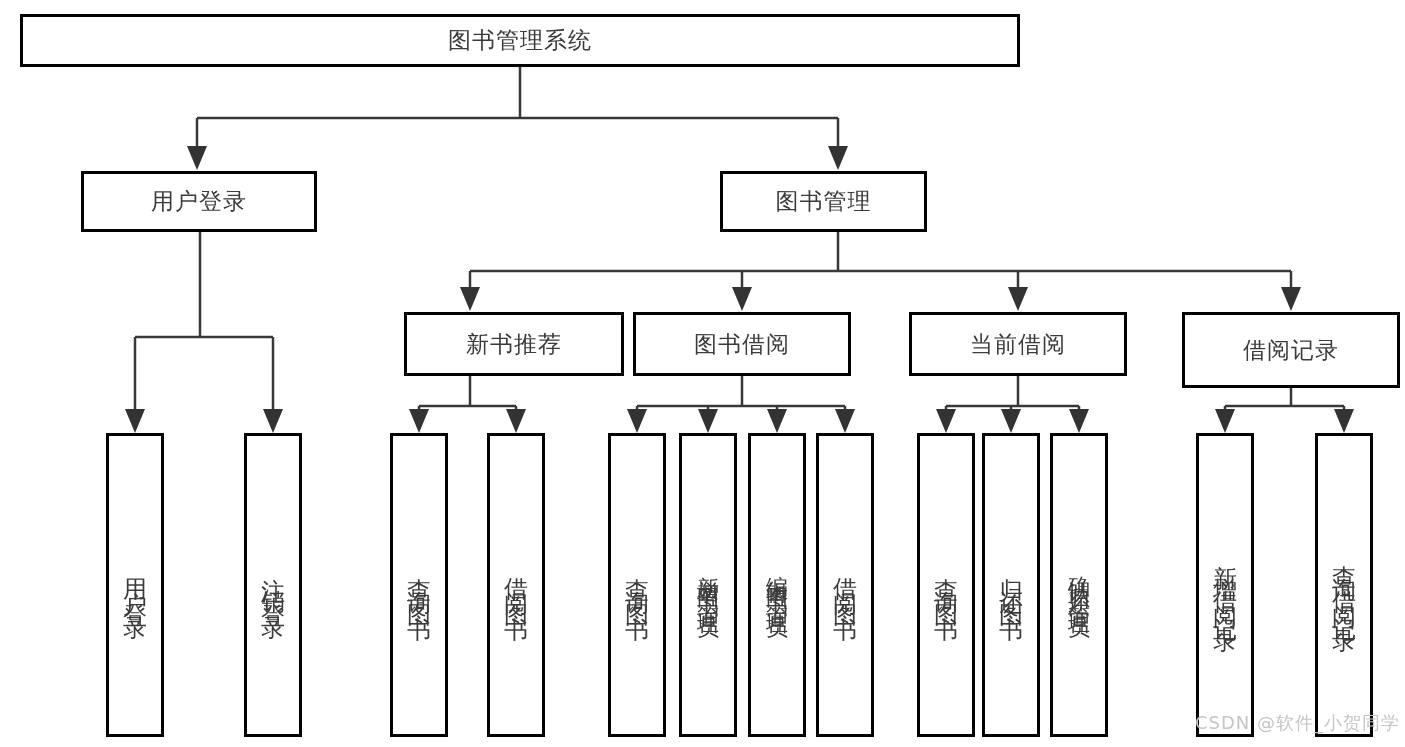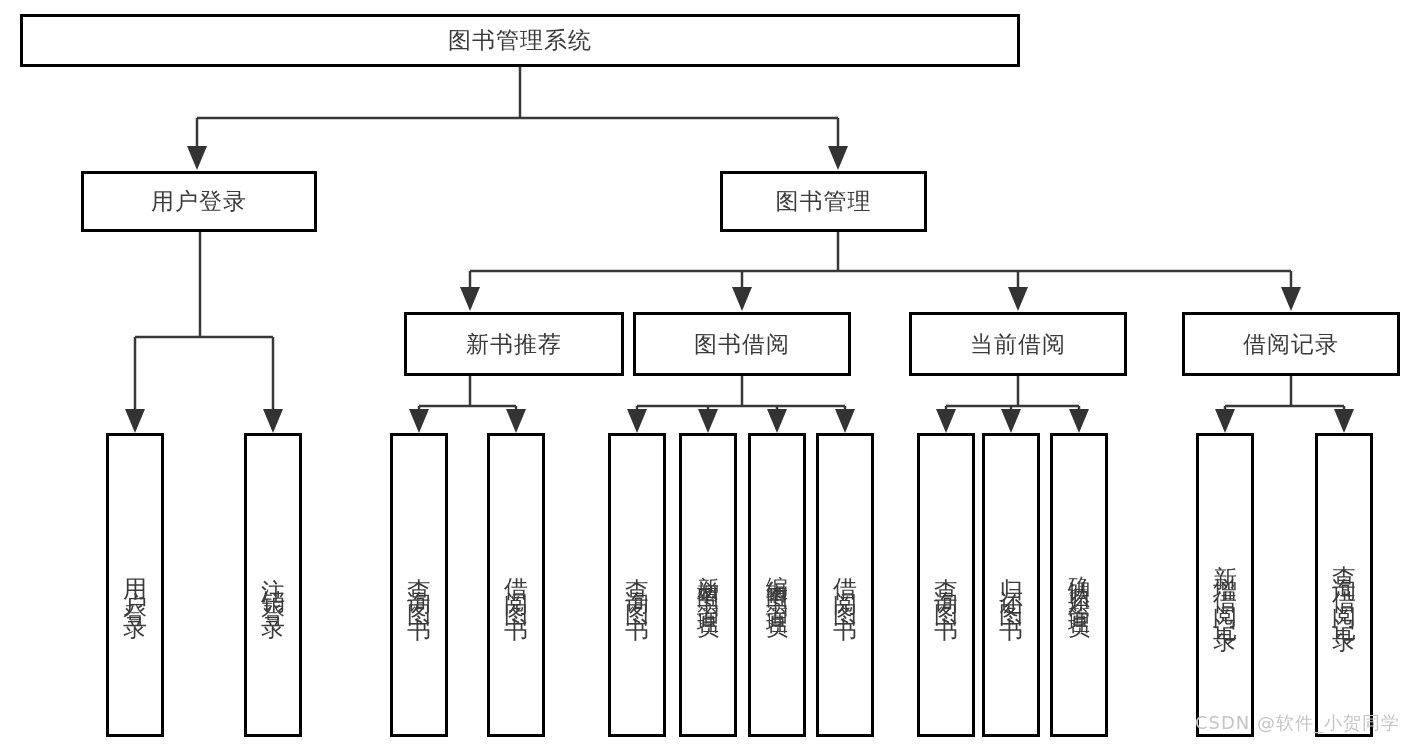--- a/index.html
+++ b/index.html
@@ -142,21 +142,21 @@
 
   <div class="node" style="left:360px; top:312px; width:220px; height:64px;margin-left:44px;">
     <span class="h-label">新书推荐</span>
   </div>
   <div class="node" style="left:909px; top:312px; width:218px; height:64px;">
     <span class="h-label">当前借阅</span>
   </div>
   <div class="node" style="left:633px; top:312px; width:218px; height:64px;">
     <span class="h-label">图书借阅</span>
   </div>
-  <div class="node" style="left:1182px; top:312px; width:218px; height:64px;">
+  <div class="node" style="left:1182px; top:312px; width:218px; height:76px;">
     <span class="h-label">借阅记录</span>
   </div>
 
   <div class="node leaf" style="left:106px; top:433px; width:58px; height:304px;">
     <span class="v-label">用户登录</span>
   </div>
   <div class="node leaf" style="left:244px; top:433px; width:58px; height:304px;">
     <span class="v-label">注销登录</span>
   </div>
 

